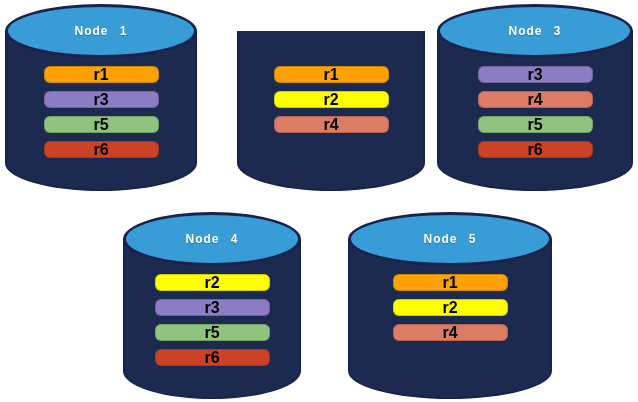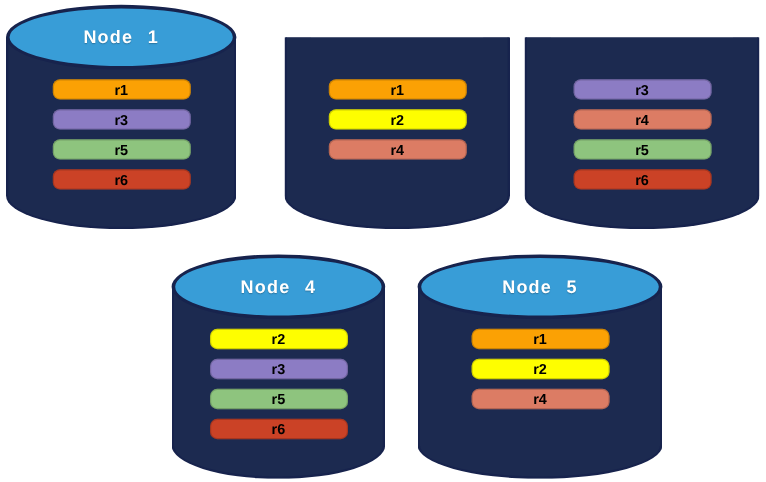--- a/index.html
+++ b/index.html
@@ -1,53 +1,53 @@
 <!DOCTYPE html>
 <html><head>
 <meta charset="utf-8">
 <style>
   html,body{margin:0;padding:0;background:#ffffff;font-family:"Liberation Sans",sans-serif;}
   .canvas{position:relative;width:638px;height:402px;background:#ffffff;overflow:hidden;}
   .node{position:absolute;}
   .node1{left:5px;  top:4px;  width:192px;height:187px;}
   .node2{left:237px;top:4px;  width:188px;height:187px;}
   .node3{left:437px;top:4px;  width:196px;height:187px;}
-  .node4{left:123px;top:212px;width:178px;height:187px;margin-left:20px;}
+  .node4{left:123px;top:212px;width:178px;height:187px;}
   .node5{left:348px;top:212px;width:204px;height:187px;}
   .cyl-body{
     position:absolute;left:0;right:0;top:27px;bottom:0;
     background:#1C2A50;
     border:2px solid #17234D;border-top:0;box-sizing:border-box;
     border-radius:0 0 50% 50% / 0 0 28px 28px;
     z-index:1;
   }
   .cyl-top{
     position:absolute;left:0;right:0;top:0;height:54px;
     background:#389DD7;
     border:3px solid #17234D;box-sizing:border-box;
     border-radius:50%;
     display:flex;align-items:center;justify-content:center;
     z-index:2;
   }
   .node-label{
-    color:#FFFFFF;font-weight:bold;font-size:15px;
+    color:#FFFFFF;font-weight:bold;font-size:12px;
     letter-spacing:1px;word-spacing:7px;
     text-shadow:0 1px 1px rgba(0,0,0,0.25);
   }
   .bars{
     position:absolute;left:0;right:0;top:62px;
     display:flex;flex-direction:column;align-items:center;gap:8px;
     z-index:3;
   }
   .bar{
     width:115px;height:17px;border-radius:6px;
     display:flex;align-items:center;justify-content:center;
     box-shadow:inset 0 0 0 1px rgba(0,0,0,0.18);
   }
-  .bar-label{color:#000000;font-weight:bold;font-size:12px;line-height:1;}
+  .bar-label{color:#000000;font-weight:bold;font-size:16px;line-height:1;}
 </style>
 </head>
 <body>
 
 <div class="canvas">
 
   <div class="node node1">
     <div class="cyl-body" style="background: rgb(28, 42, 80);"></div>
     <div class="cyl-top" style="background: rgb(56, 157, 215);">
       <span class="node-label">Node 1</span>
@@ -78,20 +78,23 @@
           <span class="bar-label">r2</span>
         </div>
       <div class="bar" style="background: rgb(220, 124, 100);">
           <span class="bar-label">r4</span>
         </div>
     </div>
   </div>
 
   <div class="node node3">
     <div class="cyl-body" style="background: rgb(28, 42, 80);"></div>
+    <div class="cyl-top" style="background: rgb(56, 157, 215);">
+      <span class="node-label">Node 3</span>
+    </div>
     <div class="bars">
       <div class="bar" style="background: rgb(140, 124, 196);">
           <span class="bar-label">r3</span>
         </div>
       <div class="bar" style="background: rgb(220, 124, 100);">
           <span class="bar-label">r4</span>
         </div>
       <div class="bar" style="background: rgb(142, 196, 126);">
           <span class="bar-label">r5</span>
         </div>

